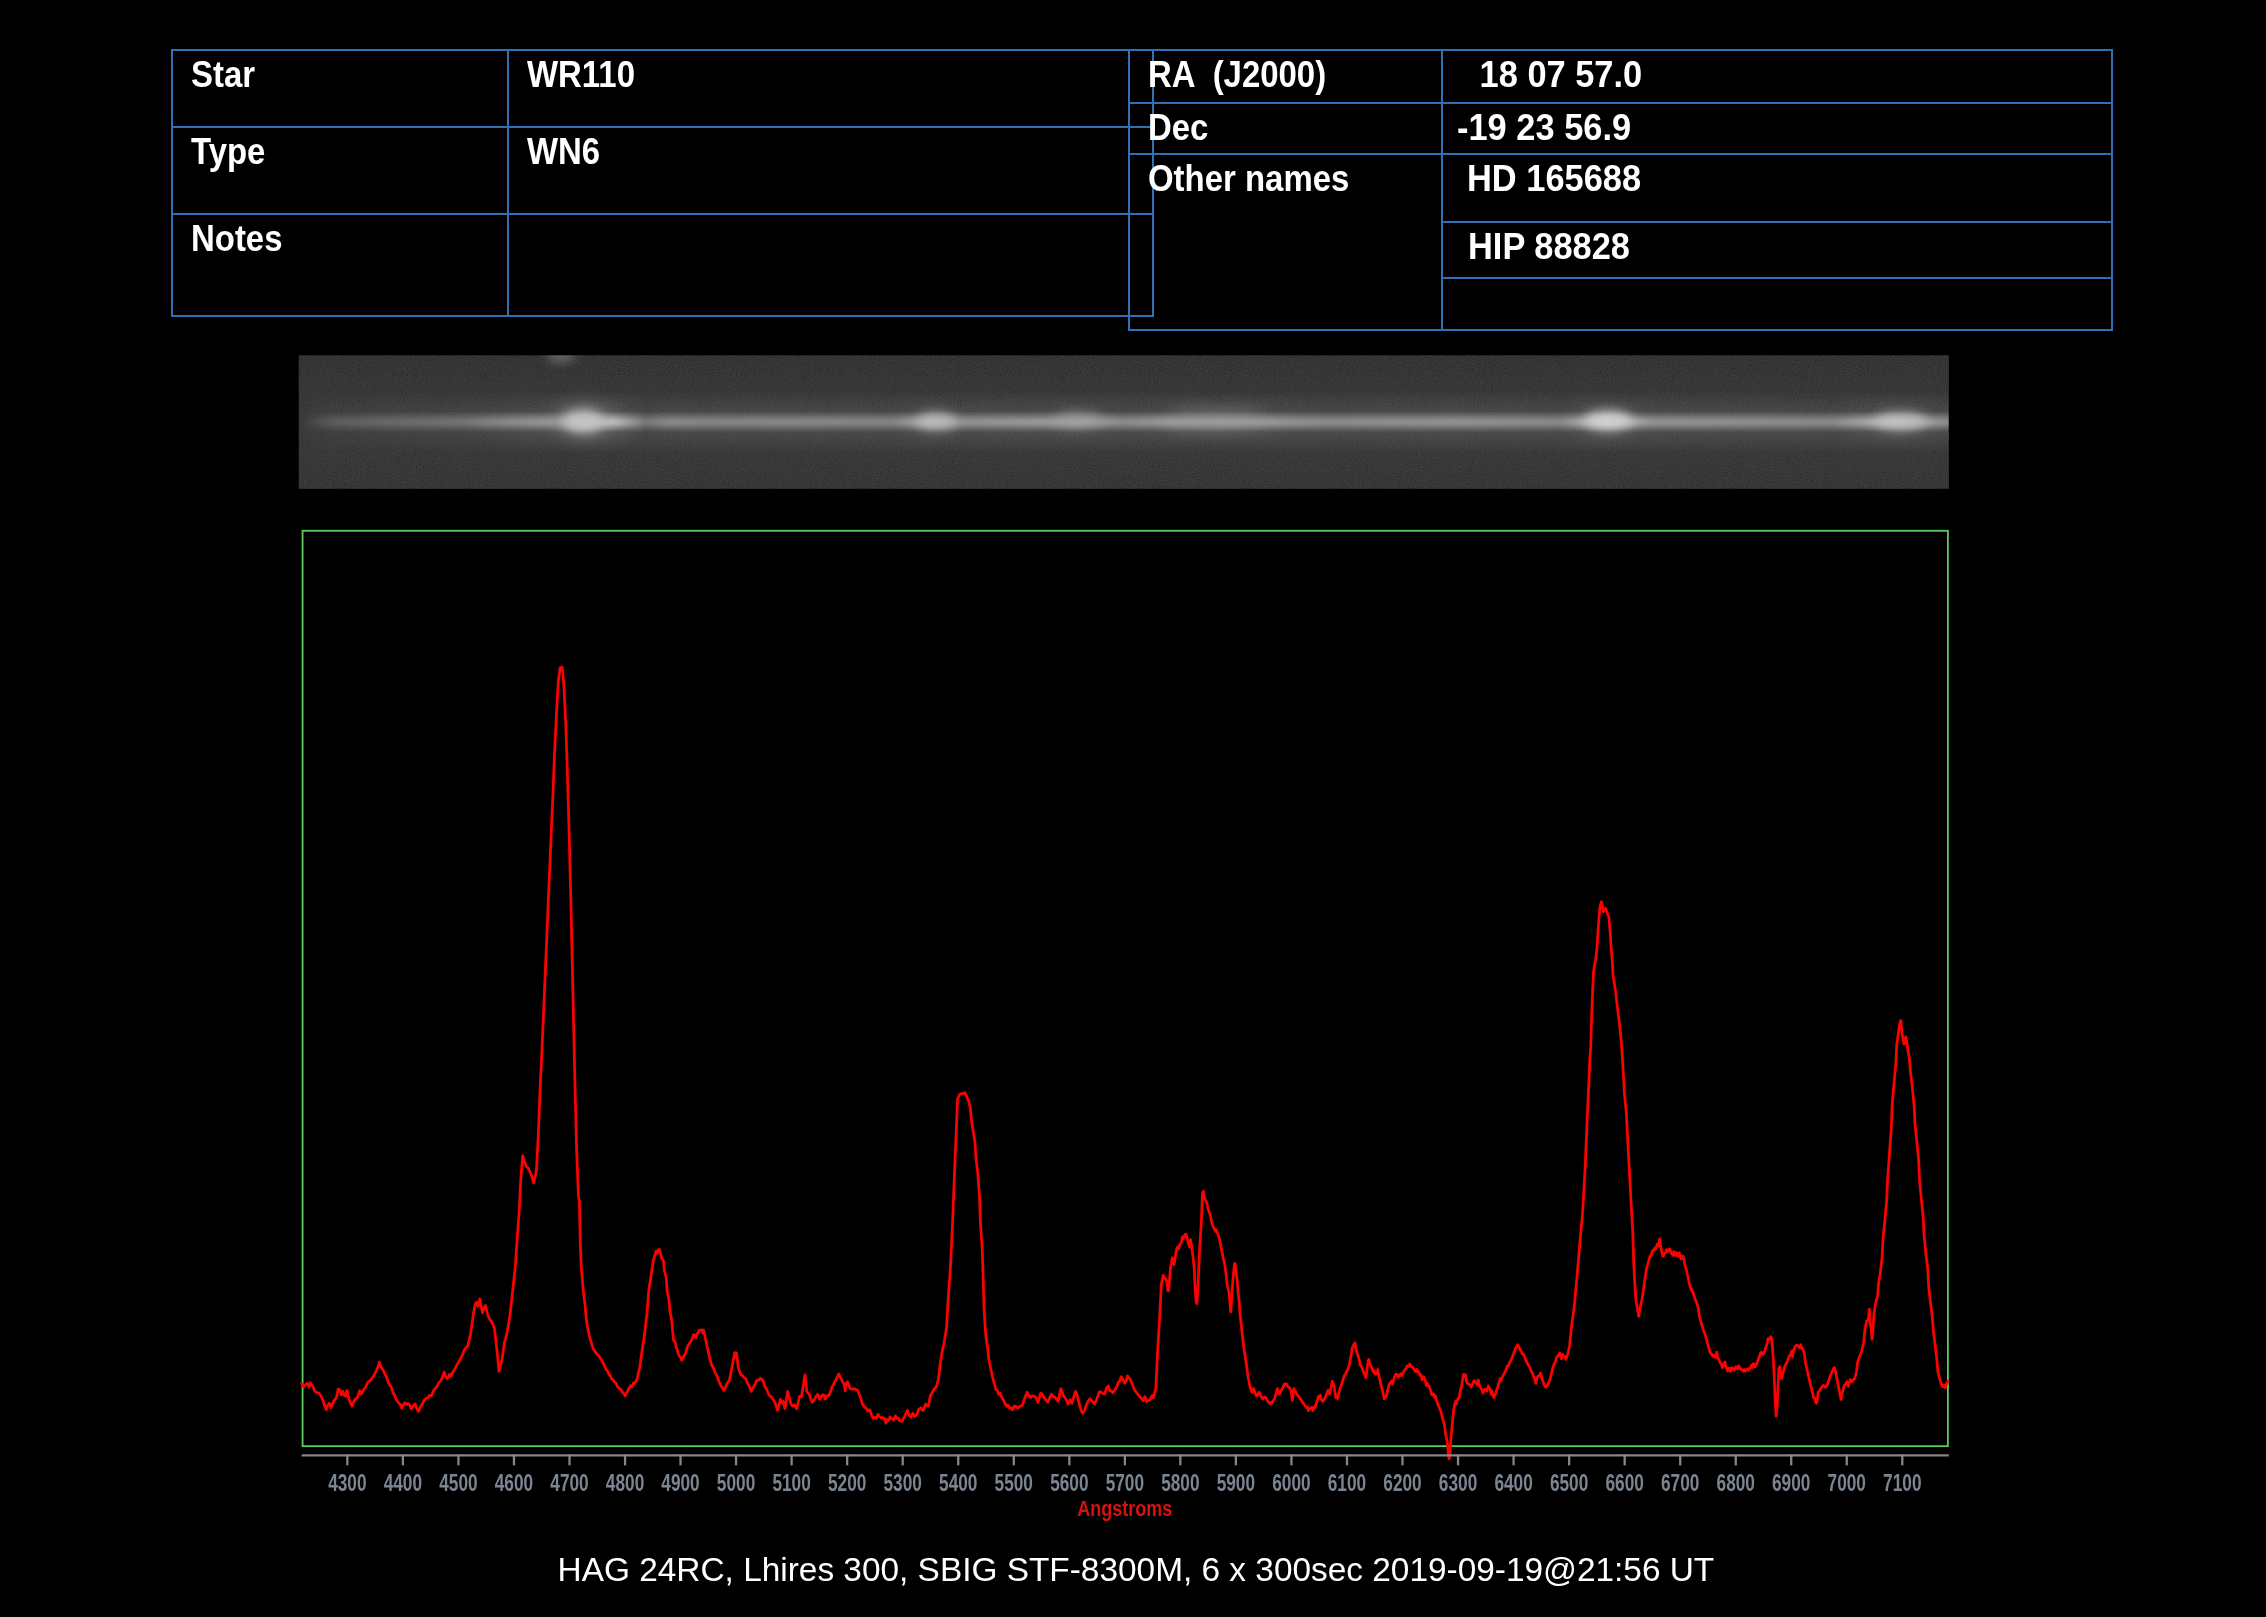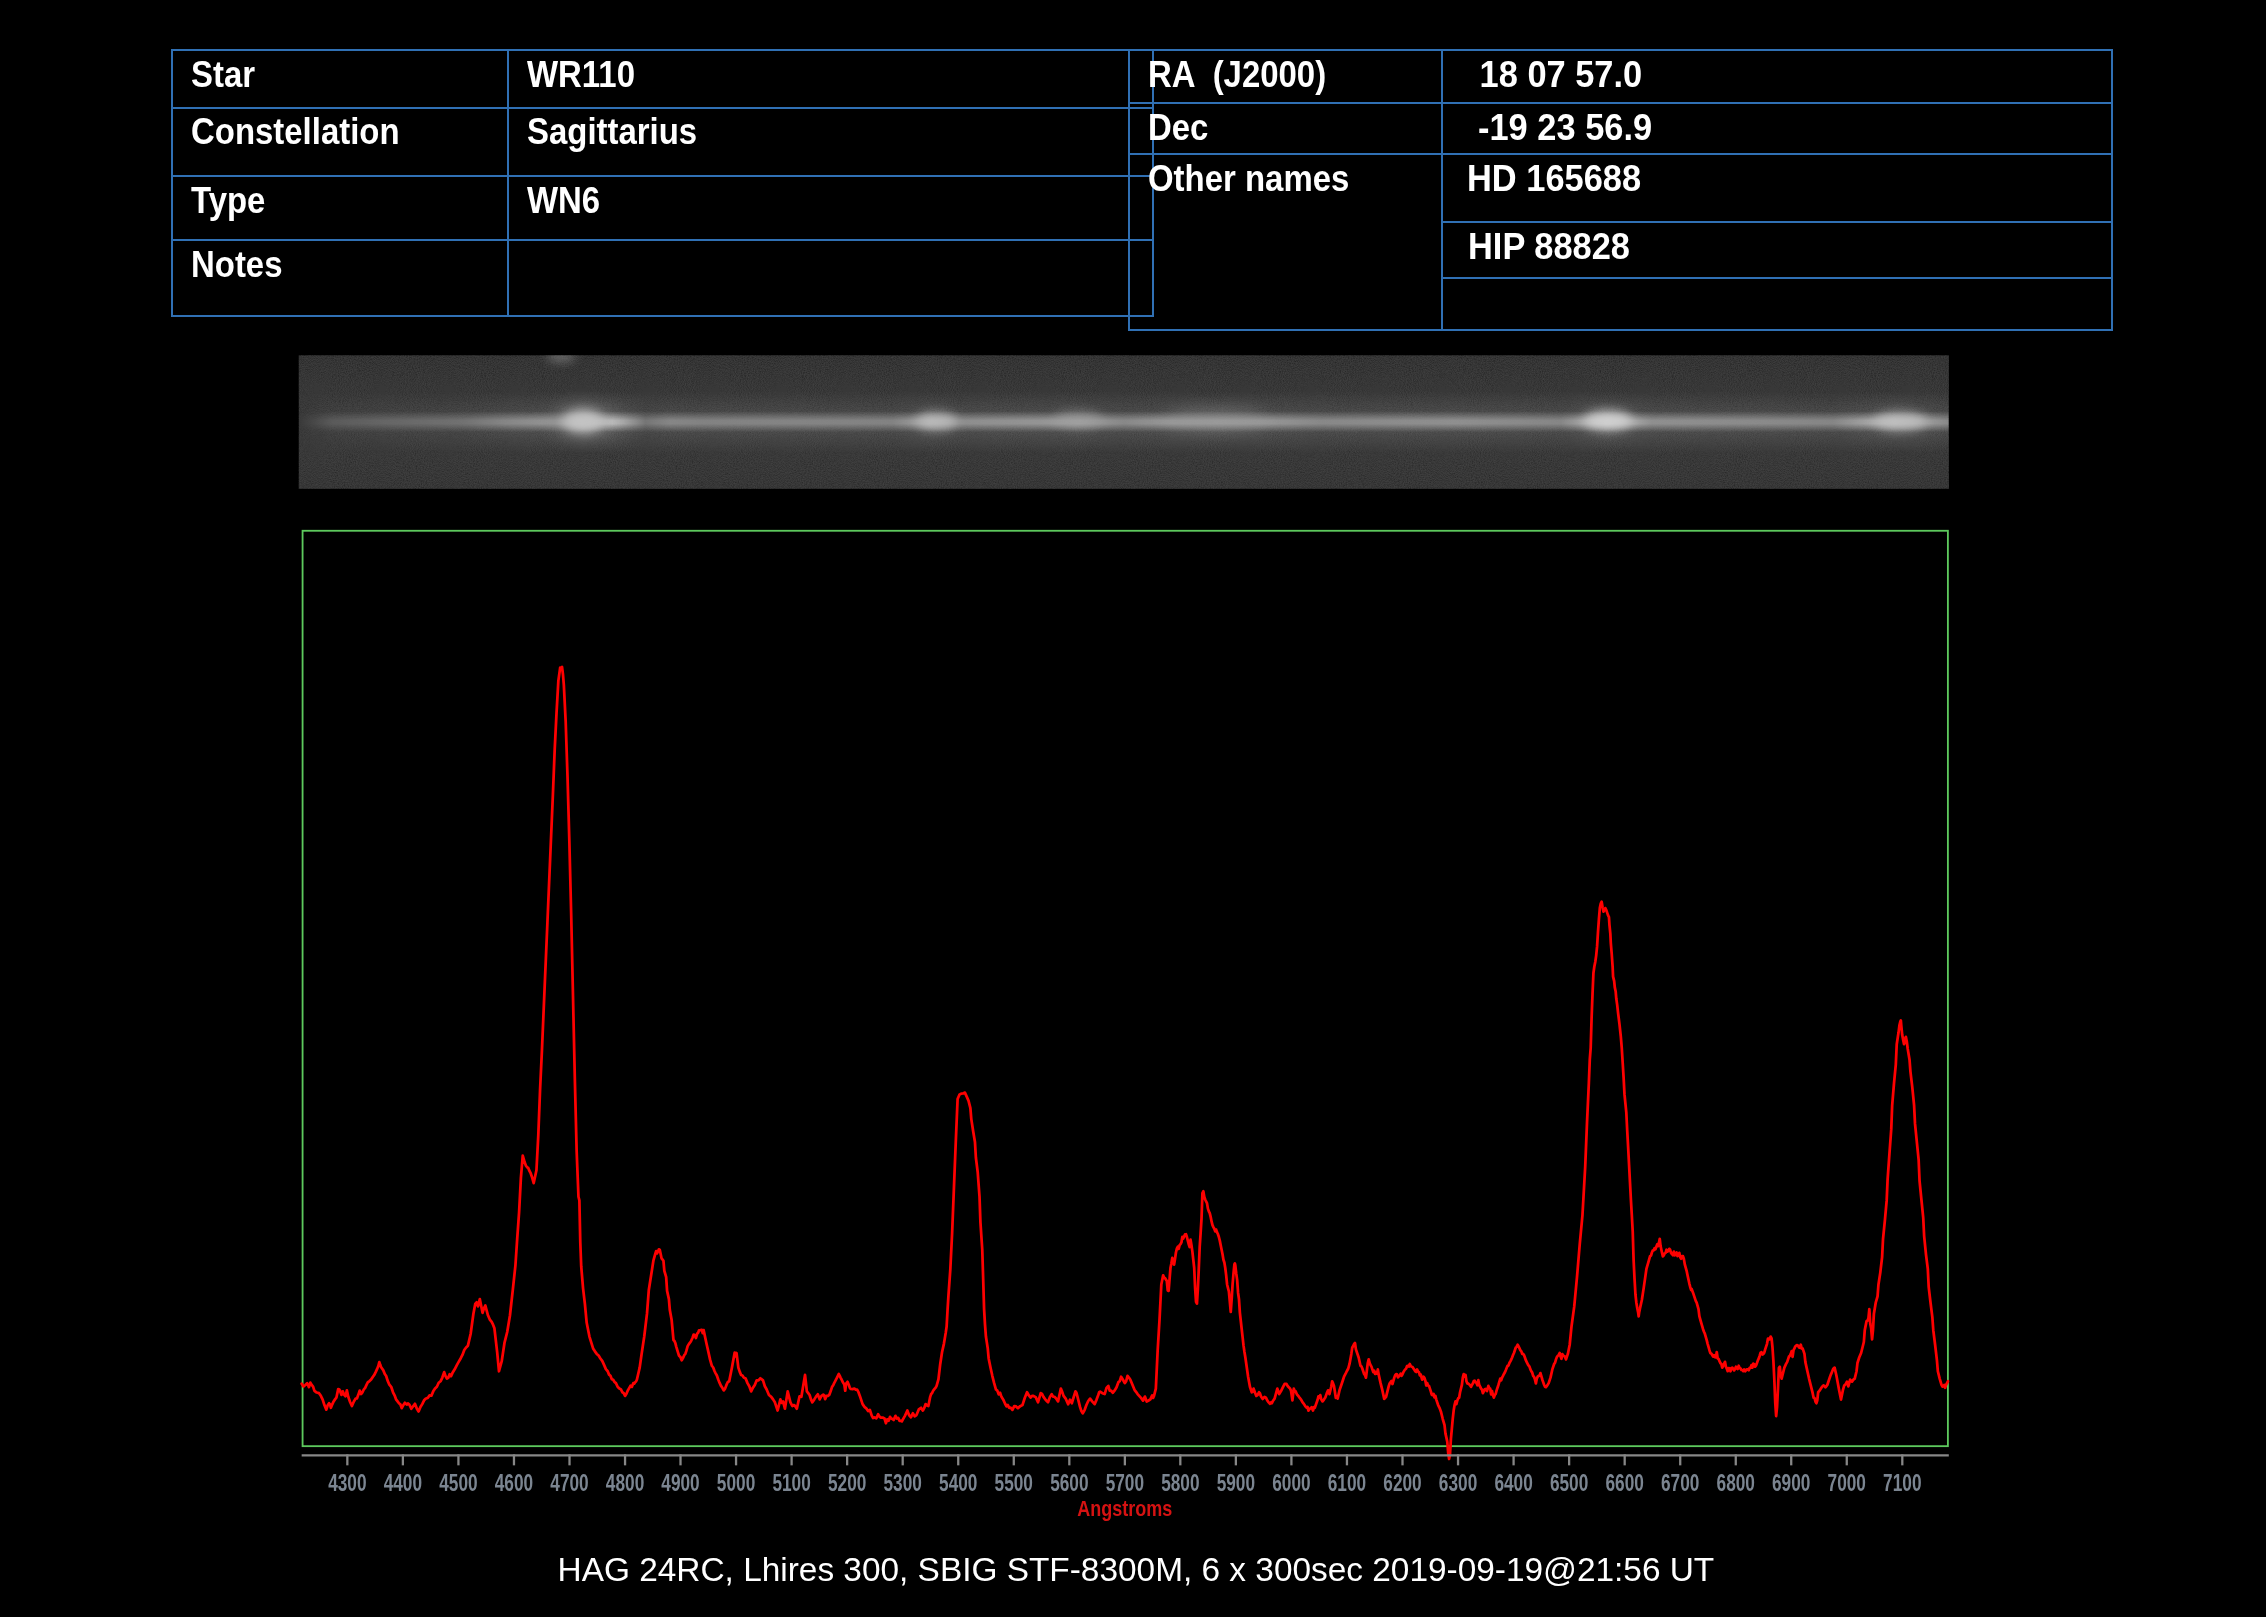--- a/index.html
+++ b/index.html
@@ -20,24 +20,20 @@
 <table class="tbl" style="left:148px;top:49px;width:983px;height:268px;margin-left:23px;">
   <colgroup>
       <col style="width:336px">
       <col>
     </colgroup>
   <tbody>
       <tr style="height:48px">
         <td><span>Star</span></td>
         <td><span>WR110</span></td>
       </tr>
-  <tr style="height:57px">
-        <td><span>Constellation</span></td>
-        <td><span>Sagittarius</span></td>
-      </tr>
   <tr style="height:54px">
         <td><span>Type</span></td>
         <td><span>WN6</span></td>
       </tr>
   <tr style="height:63px">
         <td><span>Notes</span></td>
         <td></td>
       </tr>
 </tbody>
   </table>
@@ -47,21 +43,21 @@
       <col style="width:313px">
       <col>
     </colgroup>
   <tbody>
       <tr style="height:53px">
         <td><span>RA  (J2000)</span></td>
         <td style="padding-left:27.4px"><span class="d"> 18 07 57.0</span></td>
       </tr>
   <tr style="height:51px">
         <td><span>Dec</span></td>
-        <td style="padding-left:35px"><span class="d">-19 23 56.9</span></td>
+        <td style="padding-left:14px"><span class="d">-19 23 56.9</span></td>
       </tr>
   <tr style="height:68px">
         <td rowspan="3"><span>Other names</span></td>
         <td style="padding-left:24px"><span class="d">HD 165688</span></td>
       </tr>
   <tr style="height:56px">
         <td style="padding-left:25px"><span class="d">HIP 88828</span></td>
       </tr>
   <tr style="height:52px">
         <td style="padding-left:25px"></td>

